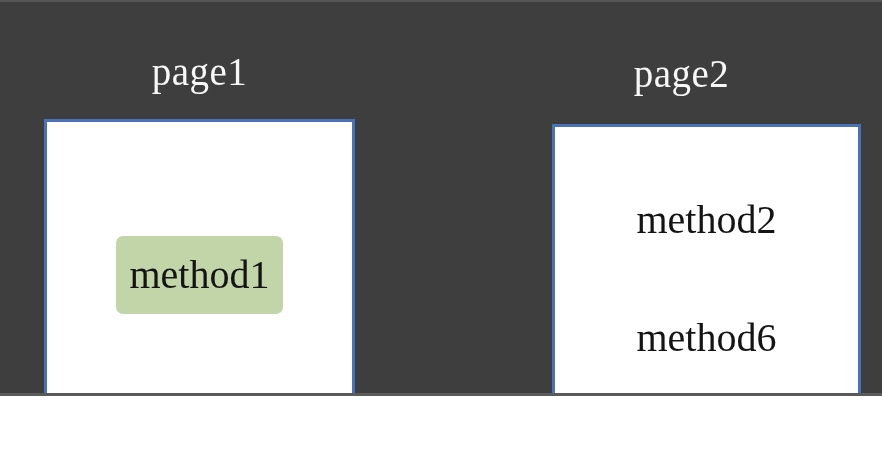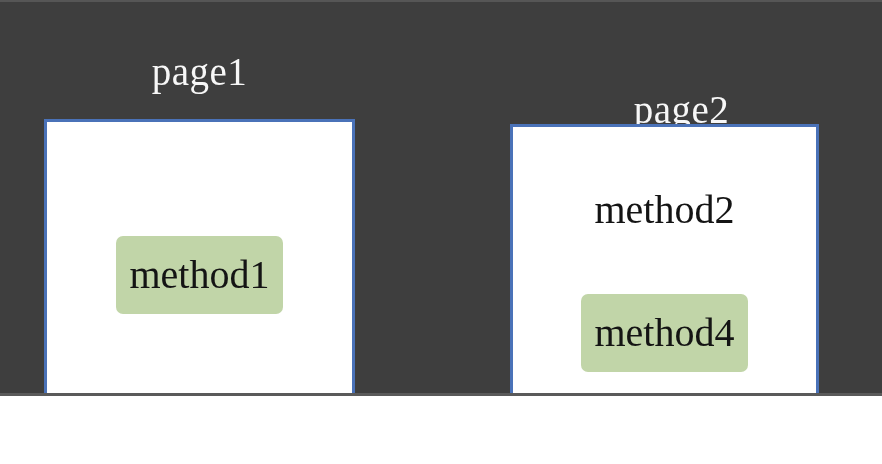--- a/index.html
+++ b/index.html
@@ -23,33 +23,33 @@
   }
   .page-title {
     position: absolute;
     text-align: center;
     font-size: 39px;
     line-height: 44px;
     color: var(--title);
     letter-spacing: 0.5px;
   }
   .page-title.t1 { left: 44px;  width: 311px; top: 48px; }
-  .page-title.t2 { left: 527px; width: 309px; top: 50px; margin-top: 36px; }
+  .page-title.t2 { left: 527px; width: 309px; top: 50px; }
   .page-box {
     position: absolute;
     background: #ffffff;
     border: 3px solid var(--blue);
     box-sizing: border-box;
     display: flex;
     flex-direction: column;
     justify-content: space-evenly;
     align-items: center;
   }
   .page-box.b1 { left: 44px;  top: 117px; width: 311px; height: 311px; }
-  .page-box.b2 { left: 510px; top: 122px; width: 309px; height: 310px; }
+  .page-box.b2 { left: 552px; top: 122px; width: 309px; height: 310px; }
   .method {
     font-size: 40px;
     line-height: 48px;
     color: var(--text);
     white-space: nowrap;
   }
   .method.highlighted {
     background: var(--green);
     padding: 15px 14px;
     border-radius: 7px;
@@ -63,16 +63,16 @@
   <div class="page-title t1">page1</div>
 
   <div class="page-title t2">page2</div>
 
   <div class="page-box b1">
     <div class="method highlighted">method1</div>
   </div>
 
   <div class="page-box b2">
     <div class="method">method2</div>
-    <div class="method highlighted">method4</div>
+    <div class="method">method6</div>
   </div>
 
 </div>
 
 </body></html>

